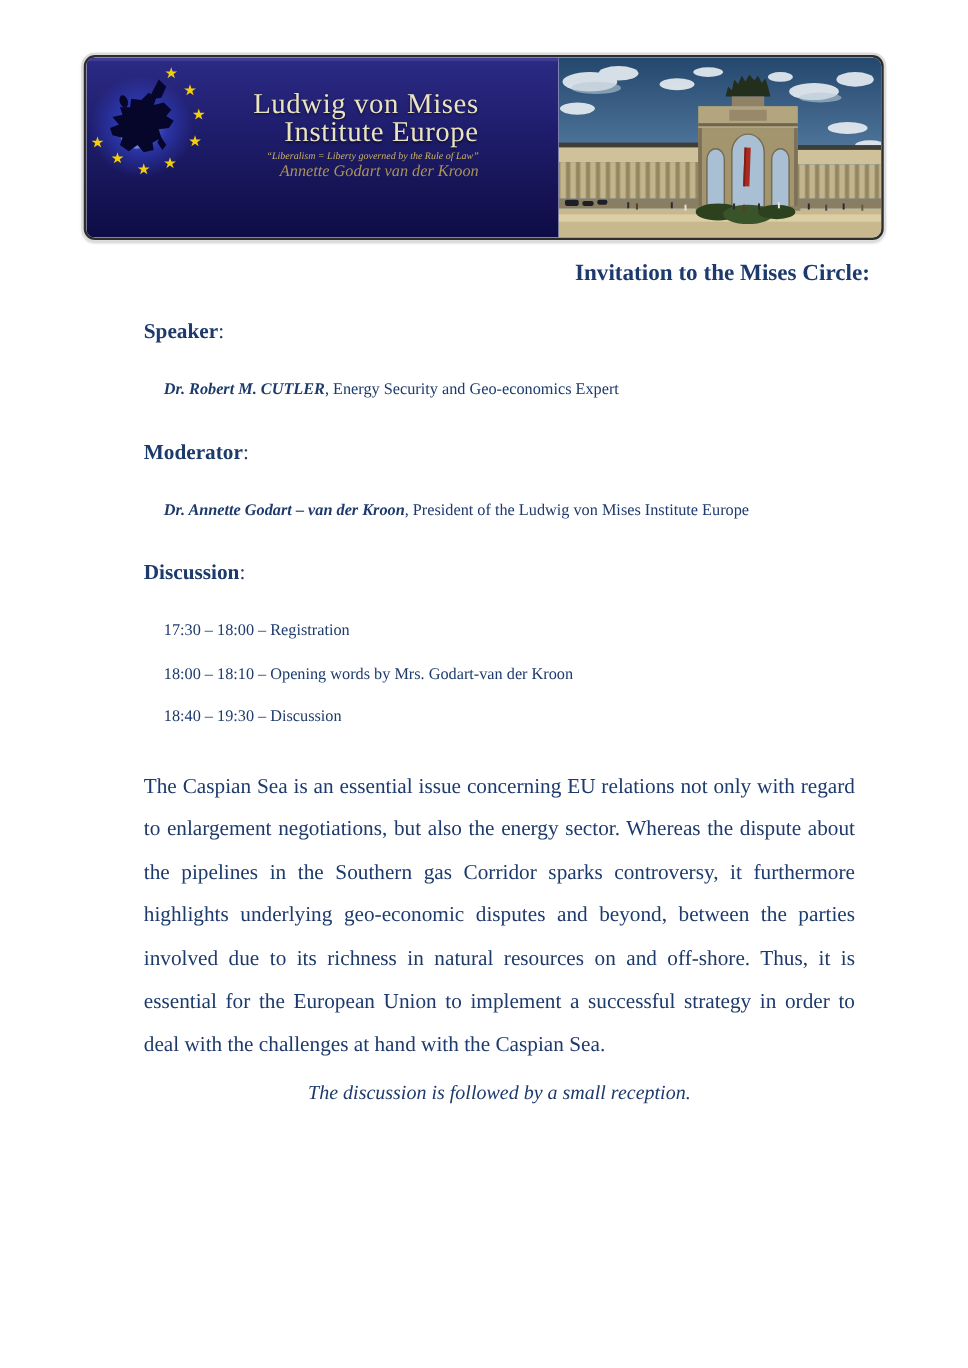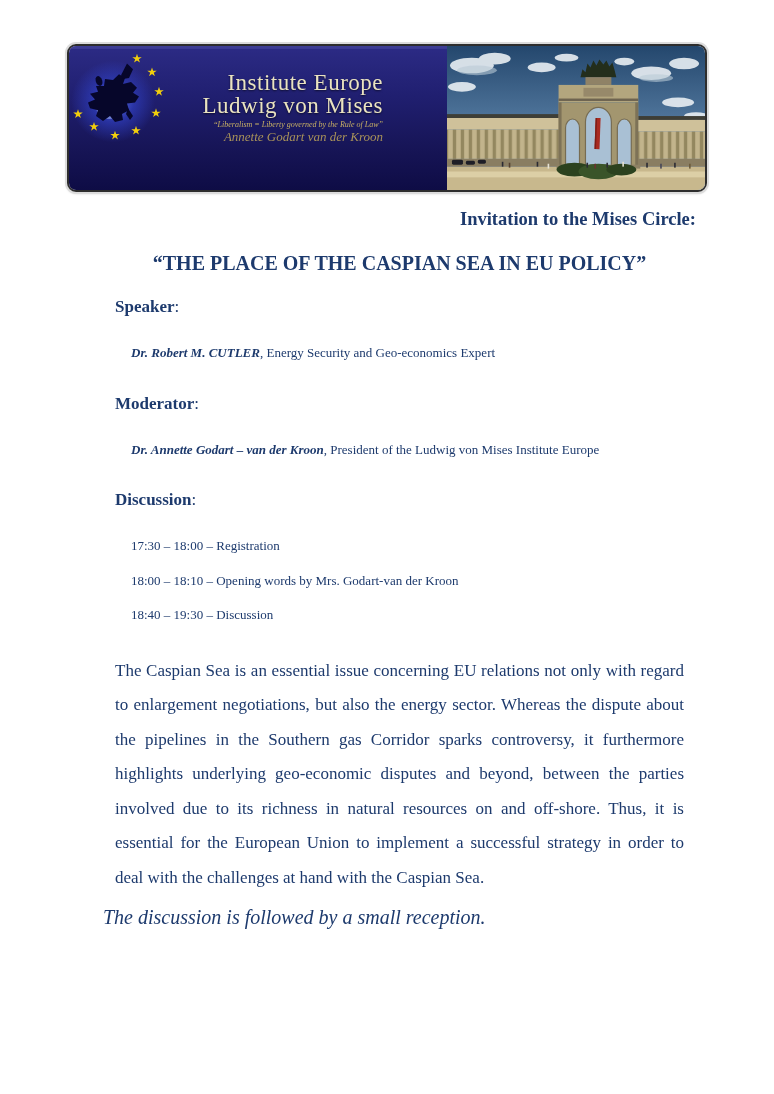--- a/index.html
+++ b/index.html
@@ -22,21 +22,21 @@
   
   .content{position:absolute;left:103px;top:206px;width:593px;}
   .h1{margin:0 0 16px;font-size:18.5px;font-weight:bold;line-height:26px;text-align:right;}
   .h2{margin:0 0 12px;font-size:20px;font-weight:bold;line-height:30px;text-align:center;white-space:nowrap;}
   .label{margin:12px;font-size:17px;line-height:34px;font-weight:normal;}
   .label .b{font-weight:bold;}
   .detail{margin:0;padding-left:28px;font-size:13px;line-height:34.5px;}
   .bi{font-weight:bold;font-style:italic;}
   .mb16{margin-bottom:16px;}
   .body-par{margin:21px 12px 8px;font-size:17px;line-height:34.6px;text-align:justify;}
-  .closing{font-size:20px;font-style:italic;text-align:left;line-height:26px;}
+  .closing{font-size:16px;font-style:italic;text-align:center;line-height:26px;}
 </style>
 </head>
 <body>
 
 <div class="page">
 
   <div class="banner">
     <div class="banner-left">
       <svg viewBox="0 0 378 148" preserveAspectRatio="none">
         <defs>
@@ -70,22 +70,22 @@
           <use href="#star" transform="translate(83,27)"></use>
           <use href="#star" transform="translate(90,47)"></use>
           <use href="#star" transform="translate(87,69)"></use>
           <use href="#star" transform="translate(67,87)"></use>
           <use href="#star" transform="translate(46,92)"></use>
           <use href="#star" transform="translate(25,83)"></use>
           <use href="#star" transform="translate(9,70)"></use>
         </g>
       </svg>
       <div class="banner-text">
+        <div class="org-line">Ludwig von Mises</div>
         <div class="org-line">Institute Europe</div>
-        <div class="org-line">Ludwig von Mises</div>
         <div class="tagline">“Liberalism = Liberty governed by the Rule of Law”</div>
         <div class="tagline-author">Annette Godart van der Kroon</div>
       </div>
     </div>
 
     <div class="banner-right">
       <svg viewBox="0 0 259 148" preserveAspectRatio="none">
         <defs>
           <linearGradient id="sky" x1="0" y1="0" x2="0" y2="1">
             <stop offset="0" stop-color="#24476d"></stop>
@@ -180,21 +180,20 @@
           <rect x="243" y="121" width="1.6" height="5" fill="#6b5a3a"></rect>
         </g>
       </svg>
     </div>
   </div>
 
   <div class="content">
 
     <div class="h1">Invitation to the Mises Circle:</div>
 
-    <div class="h2">“THE PLACE OF THE CASPIAN SEA IN EU POLICY”</div>
 
     <div class="label"><span class="b">Speaker</span><span>:</span></div>
     <div class="detail mb16"><span class="bi">Dr. Robert M. CUTLER</span><span>, Energy Security and Geo-economics Expert</span></div>
 
     <div class="label"><span class="b">Moderator</span><span>:</span></div>
     <div class="detail mb16"><span class="bi">Dr. Annette Godart – van der Kroon</span><span>, President of the Ludwig von Mises Institute Europe</span></div>
 
     <div class="label"><span class="b">Discussion</span><span>:</span></div>
     <div>
       <div class="detail">17:30 – 18:00 – Registration</div>

